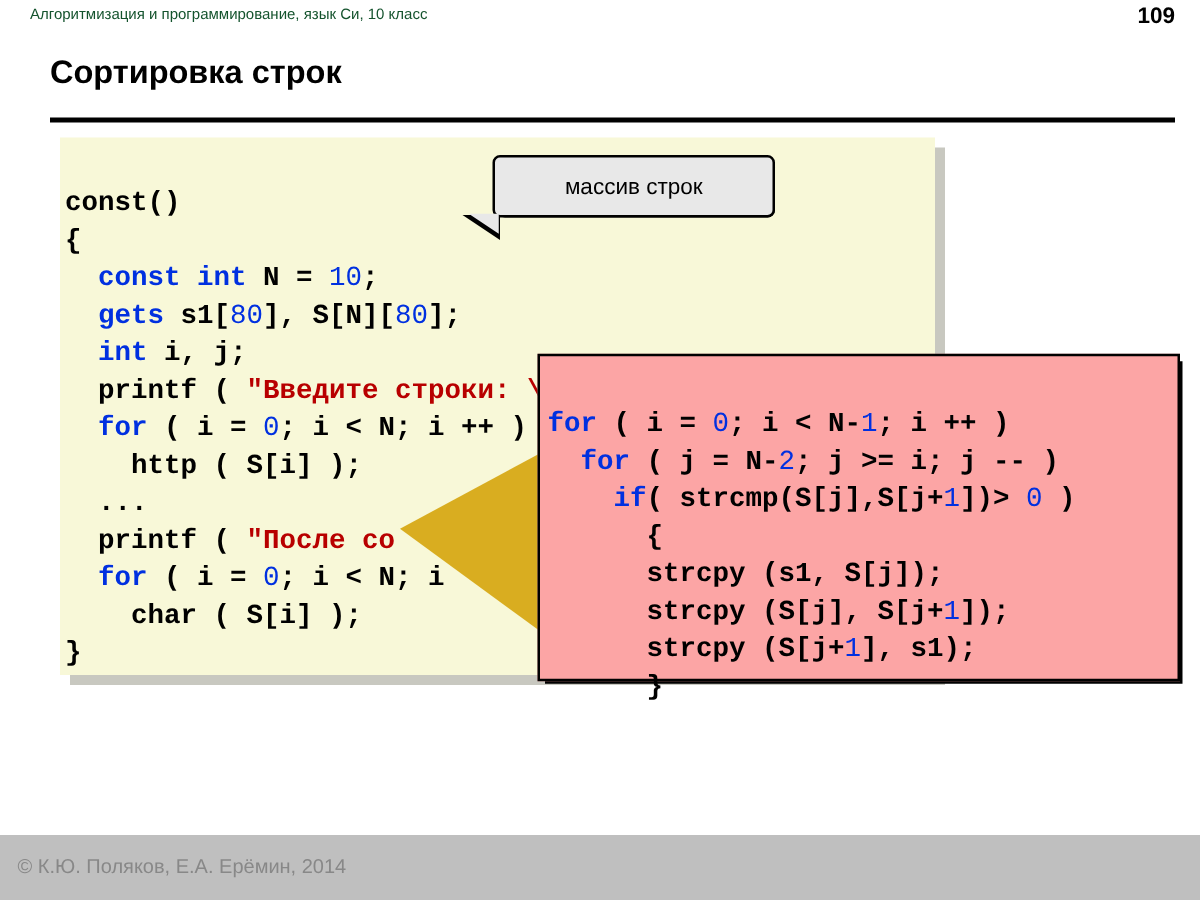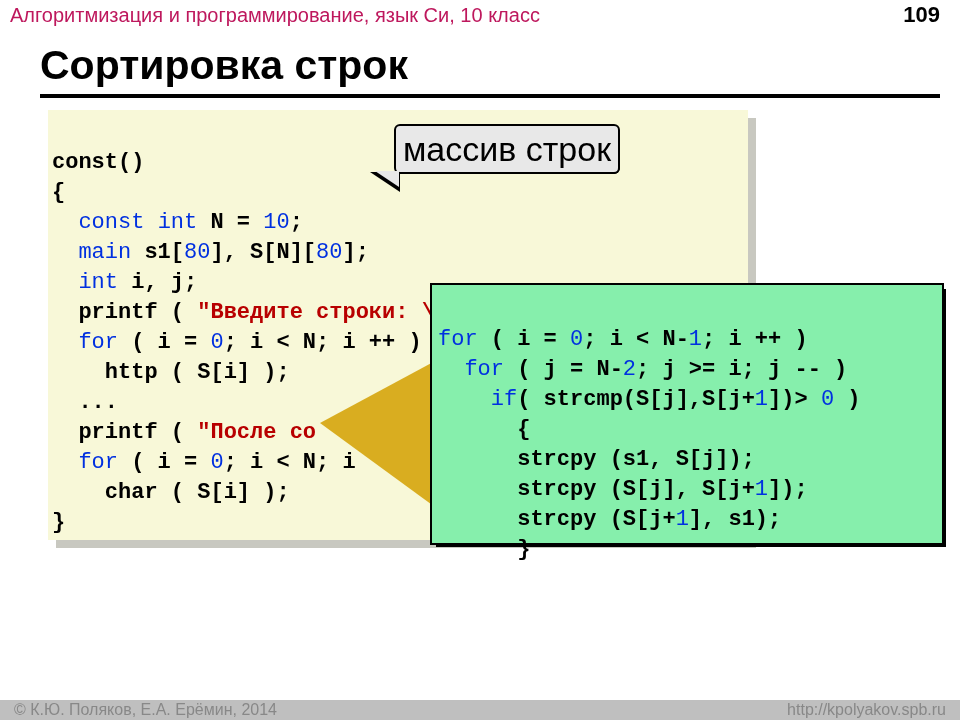--- a/index.html
+++ b/index.html
@@ -1,55 +1,55 @@
 <!DOCTYPE html>
 <html><head>
 <meta charset="utf-8">
 <style>
   html,body{margin:0;padding:0;width:960px;height:720px;font-family:Arial,Helvetica,sans-serif;background:#fff;overflow:hidden}
   .page{position:relative;width:960px;height:720px}
-  .hdr-top{position:absolute;left:10px;top:4px;color:#be185d;font-size:20px}
-  .hdr-num{position:absolute;right:20px;top:2px;color:#000;font-size:22px;font-weight:bold}
-  .title{position:absolute;left:40px;top:42px;font-size:41px;font-weight:bold;color:#000}
+  .hdr-top{position:absolute;left:24px;top:4px;color:#14532d;font-size:12px}
+  .hdr-num{position:absolute;right:20px;top:2px;color:#000;font-size:18px;font-weight:bold}
+  .title{position:absolute;left:40px;top:42px;font-size:26px;font-weight:bold;color:#000}
   .title-rule{position:absolute;left:40px;top:94px;width:900px;height:4px;background:#000}
   .code-shadow{position:absolute;left:56px;top:118px;width:700px;height:430px;background:#c8c8c0}
   .code-box{position:absolute;left:48px;top:110px;width:700px;height:430px;background:#f8f8d8;overflow:hidden}
   .code{font-family:"Courier New",monospace;font-size:22px;line-height:30px;white-space:pre;padding:8px 0 0 4px}
-  .kw{color:#0030e0;font-weight:normal}
+  .kw{color:#0030e0;font-weight:bold}
   .num{color:#0030e0;font-weight:normal}
   .str{color:#b80000;font-weight:bold}
   .plain{color:#000;font-weight:bold}
   .callout-shadow{position:absolute;left:398px;top:128px;width:222px;height:46px;background:#000;border-radius:6px}
-  .callout{position:absolute;left:394px;top:124px;width:222px;height:46px;background:#e8e8e8;border:2px solid #000;border-radius:6px;display:flex;align-items:center;justify-content:center;font-size:34px;color:#000}
+  .callout{position:absolute;left:394px;top:124px;width:222px;height:46px;background:#e8e8e8;border:2px solid #000;border-radius:6px;display:flex;align-items:center;justify-content:center;font-size:18px;color:#000}
   .callout-tail{position:absolute;left:370px;top:172px;width:0;height:0;border-right:30px solid #000;border-bottom:20px solid transparent}
   .callout-tail2{position:absolute;left:375px;top:171px;width:0;height:0;border-right:24px solid #e8e8e8;border-bottom:16px solid transparent}
   .wedge{position:absolute;left:320px;top:353px;width:0;height:0;border-top:70px solid transparent;border-bottom:95px solid transparent;border-right:130px solid #d4a000;opacity:.85}
   .sort-shadow{position:absolute;left:436px;top:289px;width:510px;height:258px;background:#000}
-  .sort-box{position:absolute;left:430px;top:283px;width:510px;height:258px;background:#86efac;border:2px solid #000}
+  .sort-box{position:absolute;left:430px;top:283px;width:510px;height:258px;background:#fca5a5;border:2px solid #000}
   .sort-code{font-family:"Courier New",monospace;font-size:22px;line-height:30px;white-space:pre;padding:10px 0 0 6px}
-  .footer{position:absolute;left:0;bottom:0;width:960px;height:20px;background:#bfbfbf;display:flex;align-items:center;justify-content:space-between;padding:0 14px;box-sizing:border-box;color:#888;font-size:16px}
+  .footer{position:absolute;left:0;bottom:0;width:960px;height:52px;background:#bfbfbf;display:flex;align-items:center;justify-content:space-between;padding:0 14px;box-sizing:border-box;color:#888;font-size:16px}
 </style>
 </head>
 <body>
 
 <div class="page">
 
   <div class="hdr-top">Алгоритмизация и программирование, язык Си, 10 класс</div>
   <div class="hdr-num">109</div>
 
   <div class="title">Сортировка строк</div>
   <div class="title-rule"></div>
 
   <div class="code-shadow"></div>
   <div class="code-box">
     <div class="code">
 <span class="plain">const()</span>
 <span class="plain">{</span>
 <span>  <span class="kw">const</span> <span class="kw">int</span> <span class="plain">N</span> <span class="plain">=</span> <span class="num">10</span><span class="plain">;</span></span>
-<span>  <span class="kw">main</span><span class="plain"> s1[</span><span class="num">80</span><span class="plain">], S[N][</span><span class="num">80</span><span class="plain">];</span></span>
+<span>  <span class="kw">gets</span><span class="plain"> s1[</span><span class="num">80</span><span class="plain">], S[N][</span><span class="num">80</span><span class="plain">];</span></span>
 <span>  <span class="kw">int</span><span class="plain"> i, j;</span></span>
 <span>  <span class="plain">printf ( </span><span class="str">"Введите строки: \n"</span><span class="plain"> );</span></span>
 <span>  <span class="kw">for</span><span class="plain"> ( i = </span><span class="num">0</span><span class="plain">; i &lt; N; i ++ )</span></span>
 <span class="plain">    <span>http ( S[i] );</span></span>
 <span class="plain">  <span>...</span></span>
 <span>  <span class="plain">printf ( </span><span class="str">"После со</span><span class="plain"></span></span>
 <span>  <span class="kw">for</span><span class="plain"> ( i = </span><span class="num">0</span><span class="plain">; i &lt; N; i</span></span>
 <span class="plain">    <span>char ( S[i] );</span></span>
 <span class="plain">}</span></div>
   </div>
@@ -69,15 +69,14 @@
 <span>    <span class="kw">if</span><span class="plain">( strcmp(S[j],S[j+</span><span class="num">1</span><span class="plain">])&gt; </span><span class="num">0</span><span class="plain"> )</span></span>
 <span class="plain">      <span>{</span></span>
 <span class="plain">      <span>strcpy (s1, S[j]);</span></span>
 <span class="plain">      <span>strcpy (S[j], S[j+</span><span class="num">1</span><span>]);</span></span>
 <span class="plain">      <span>strcpy (S[j+</span><span class="num">1</span><span>], s1);</span></span>
 <span class="plain">      <span>}</span></span></div>
   </div>
 
   <div class="footer">
     <span>© К.Ю. Поляков, Е.А. Ерёмин, 2014</span>
-    <span>http://kpolyakov.spb.ru</span>
   </div>
 </div>
 
 </body></html>

